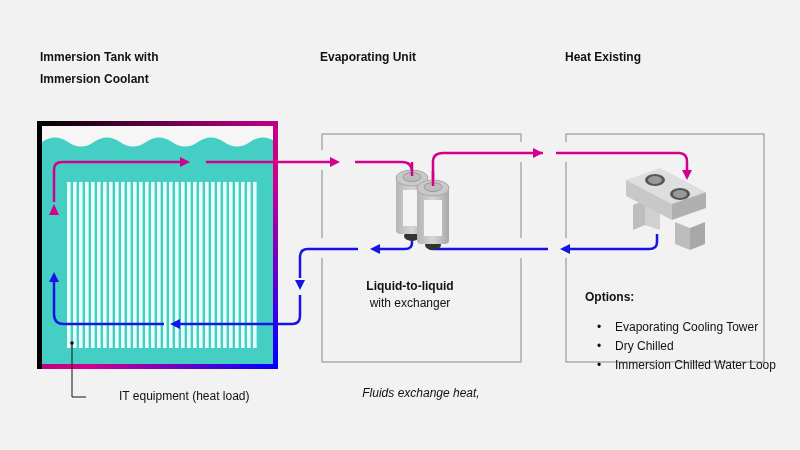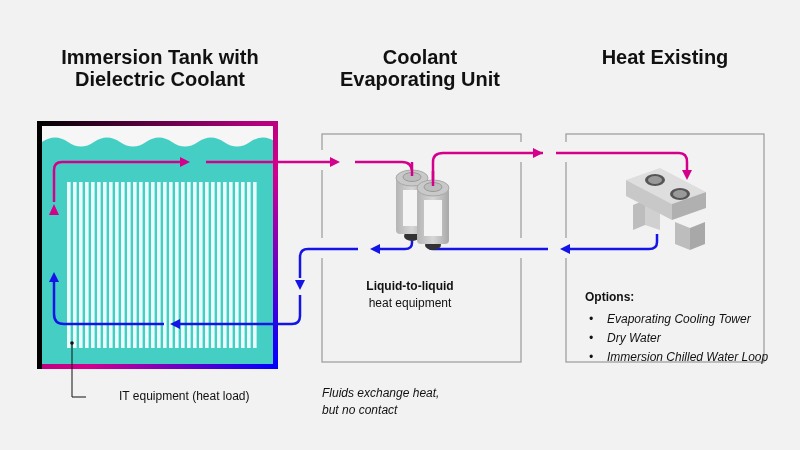--- a/index.html
+++ b/index.html
@@ -1,42 +1,41 @@
 <!DOCTYPE html>
 <html><head>
 <meta charset="utf-8">
 <style>
   html, body { margin: 0; padding: 0; }
   body { width: 800px; height: 450px; background: #f2f2f2; position: relative; overflow: hidden;
          font-family: "Liberation Sans", sans-serif; color: #111; }
-  .title { position: absolute; font-weight: bold; font-size: 20px; line-height: 22px; text-align: center; }
+  .title { position: absolute; font-weight: bold; font-size: 12px; line-height: 22px; text-align: left; }
   #t1 { left: 40px; width: 240px; top: 46px; }
   #t2 { left: 320px; width: 200px; top: 46px; }
   #t3 { left: 565px; width: 200px; top: 46px; }
   svg#diagram { position: absolute; left: 0; top: 0; }
   .lbl { position: absolute; font-size: 12px; line-height: 17px; }
   #hx-label { left: 322px; width: 176px; top: 278px; text-align: center; }
   #hx-label b { font-weight: bold; }
-  #note { left: 322px; width: 198px; top: 385px; font-style: italic; }
+  #note { left: 322px; width: 198px; top: 385px; text-align: center; font-style: italic; }
   #it-label { left: 94px; top: 388px; margin-left: 25px; }
   #options { left: 585px; top: 289px; }
   #options .head { font-weight: bold; margin-bottom: 3px; }
-  #options ul { list-style: none; margin: 4px; padding: 0; font-style: italic; }
+  #options ul { list-style: none; margin: 12px; padding: 0; }
   #options li { position: relative; padding-left: 18px; height: 19px; line-height: 19px; }
   #options li::before { content: "\2022"; position: absolute; left: 0; }
 </style>
 </head>
 <body>
 
 <div class="title" id="t1">
   <div>Immersion Tank with</div>
-  <div>Dielectric Coolant</div>
+  <div>Immersion Coolant</div>
 </div>
 <div class="title" id="t2">
-  <div>Coolant</div>
   <div>Evaporating Unit</div>
 </div>
 <div class="title" id="t3">
   <div>Heat Existing</div>
 </div>
 
 <svg id="diagram" width="800" height="450" viewBox="0 0 800 450">
   <defs>
     <linearGradient id="frameGrad" x1="0" y1="0" x2="1" y2="1">
       <stop offset="0" stop-color="#000000"></stop>
@@ -192,28 +191,27 @@
   <g>
     <circle cx="72" cy="343" r="1.8" fill="#111"></circle>
     <path d="M72,343 L72,397 L86,397" fill="none" stroke="#111" stroke-width="1"></path>
   </g>
 </svg>
 
 <div class="lbl" id="it-label">IT equipment (heat load)</div>
 
 <div class="lbl" id="hx-label">
   <div><b>Liquid-to-liquid</b></div>
-  <div>heat equipment</div>
+  <div>with exchanger</div>
 </div>
 
 <div class="lbl" id="note">
   <div>Fluids exchange heat,</div>
-  <div>but no contact</div>
 </div>
 
 <div class="lbl" id="options">
   <div class="head">Options:</div>
   <ul>
     <li>Evaporating Cooling Tower</li>
-    <li>Dry Water</li>
+    <li>Dry Chilled</li>
     <li>Immersion Chilled Water Loop</li>
   </ul>
 </div>
 
 </body></html>

